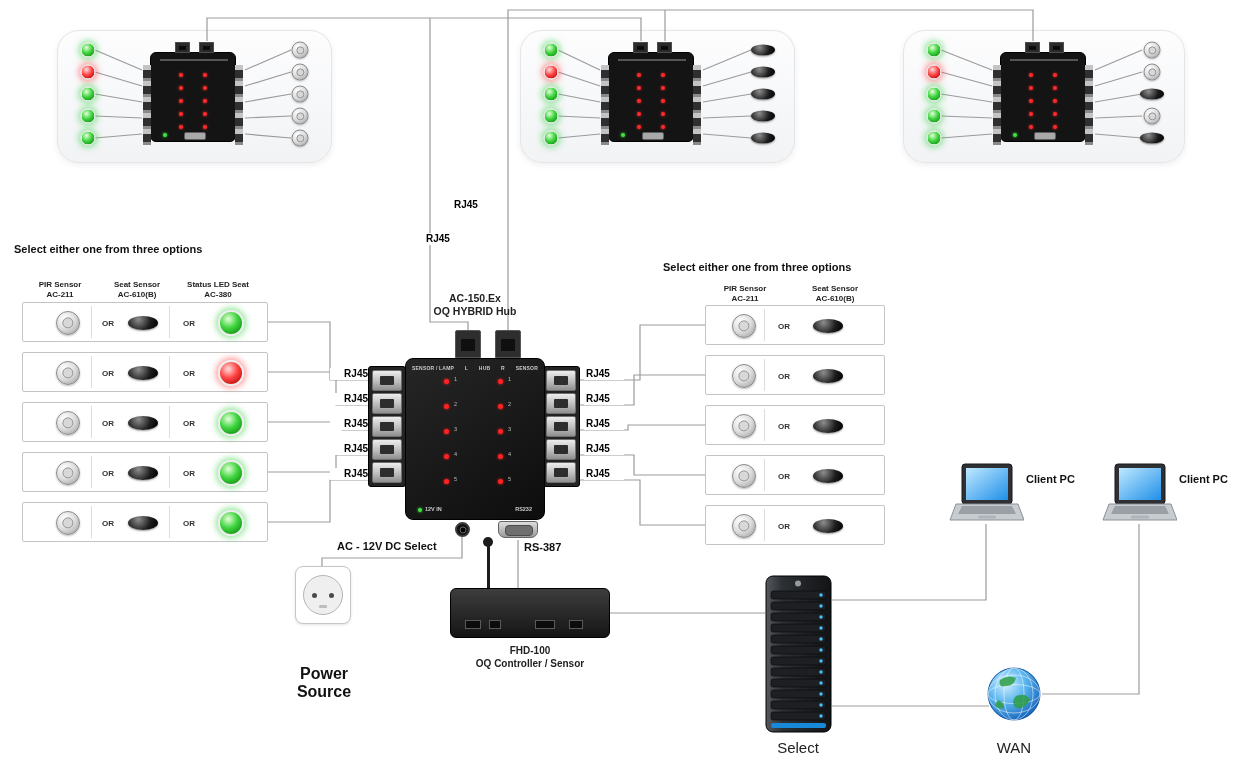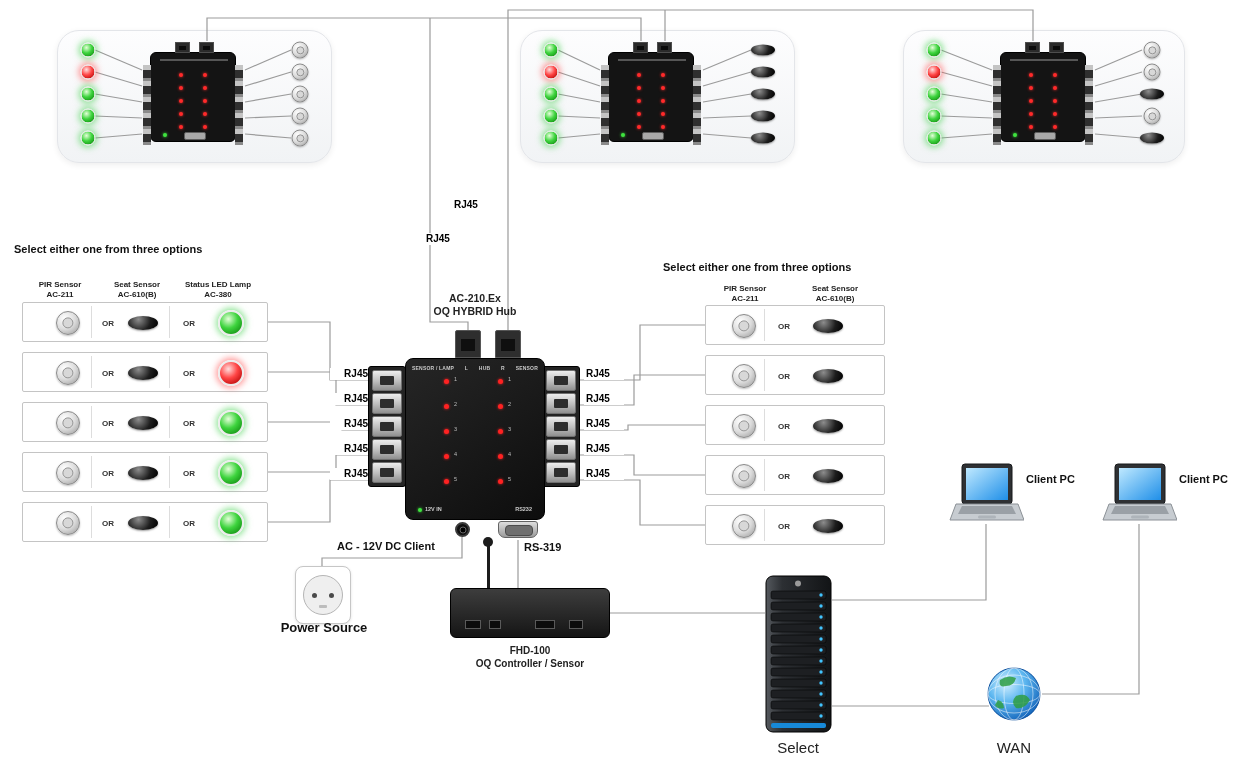--- a/index.html
+++ b/index.html
@@ -282,21 +282,21 @@
   <div class="title" style="left:14px;top:243px;">Select either one from three options</div>
   <div class="colhead" style="left:20px;top:280px;width:80px;">
     <div>PIR Sensor</div>
     <div>AC-211</div>
   </div>
   <div class="colhead" style="left:97px;top:280px;width:80px;">
     <div>Seat Sensor</div>
     <div>AC-610(B)</div>
   </div>
   <div class="colhead" style="left:174px;top:280px;width:88px;">
-    <div>Status LED Lamp</div>
+    <div>Status LED Seat</div>
     <div>AC-380</div>
   </div>
 
   <div class="row" style="left:22px;top:302px;">
     <div class="divider" style="left:68px;"></div>
     <div class="divider" style="left:146px;"></div>
     <div class="dome lg" style="left:45px;top:20px;"></div>
     <span class="or" style="left:85px;top:20px;">OR</span>
     <div class="oval lg" style="left:120px;top:20px;"></div>
     <span class="or" style="left:166px;top:20px;">OR</span>
@@ -339,21 +339,21 @@
     <div class="led lg" style="left:208px;top:20px;" data-color="green"></div>
   </div>
 
   <span class="rj45" style="left:330px;top:368px;width:36px;text-align:right;">RJ45</span>
   <span class="rj45" style="left:330px;top:393px;width:36px;text-align:right;">RJ45</span>
   <span class="rj45" style="left:330px;top:418px;width:36px;text-align:right;">RJ45</span>
   <span class="rj45" style="left:330px;top:443px;width:36px;text-align:right;">RJ45</span>
   <span class="rj45" style="left:330px;top:468px;width:36px;text-align:right;">RJ45</span>
 
   <div class="colhead" style="left:405px;top:292px;width:140px;font-size:10.5px;">
-    <div>AC-210.Ex</div>
+    <div>AC-150.Ex</div>
     <div>OQ HYBRID Hub</div>
   </div>
   <div class="tportbig" style="left:455px;"></div>
   <div class="tportbig" style="left:495px;"></div>
   <div class="hstrip" style="left:368px;">
     <div class="jack"></div>
     <div class="jack"></div>
     <div class="jack"></div>
     <div class="jack"></div>
     <div class="jack"></div>
@@ -441,29 +441,29 @@
     <span class="or" style="left:78px;top:20px;">OR</span>
     <div class="oval lg" style="left:122px;top:20px;"></div>
   </div>
   <div class="row r" style="left:705px;top:505px;">
     <div class="divider" style="left:58px;"></div>
     <div class="dome lg" style="left:38px;top:20px;"></div>
     <span class="or" style="left:78px;top:20px;">OR</span>
     <div class="oval lg" style="left:122px;top:20px;"></div>
   </div>
 
-  <div class="blbl" style="left:337px;top:540px;font-size:11px;">AC - 12V DC Client</div>
-  <div class="blbl" style="left:524px;top:541px;font-size:11px;">RS-319</div>
+  <div class="blbl" style="left:337px;top:540px;font-size:11px;">AC - 12V DC Select</div>
+  <div class="blbl" style="left:524px;top:541px;font-size:11px;">RS-387</div>
 
   <div class="outlet">
     <div class="face">
         <div class="notch"></div>
       </div>
   </div>
-  <div class="blbl" style="left:278px;top:620px;width:92px;text-align:center;font-size:13px;">Power Source</div>
+  <div class="blbl" style="left:278px;top:665px;width:92px;text-align:center;font-size:16px;">Power Source</div>
 
   <div class="antenna"></div>
   <div class="antenna-ball"></div>
   <div class="controller">
     <div class="cport" style="left:14px;width:16px;"></div>
     <div class="cport" style="left:38px;width:12px;"></div>
     <div class="cport" style="left:84px;width:20px;"></div>
     <div class="cport" style="left:118px;width:14px;"></div>
   </div>
   <div class="colhead" style="left:455px;top:645px;width:150px;font-size:10px;">

